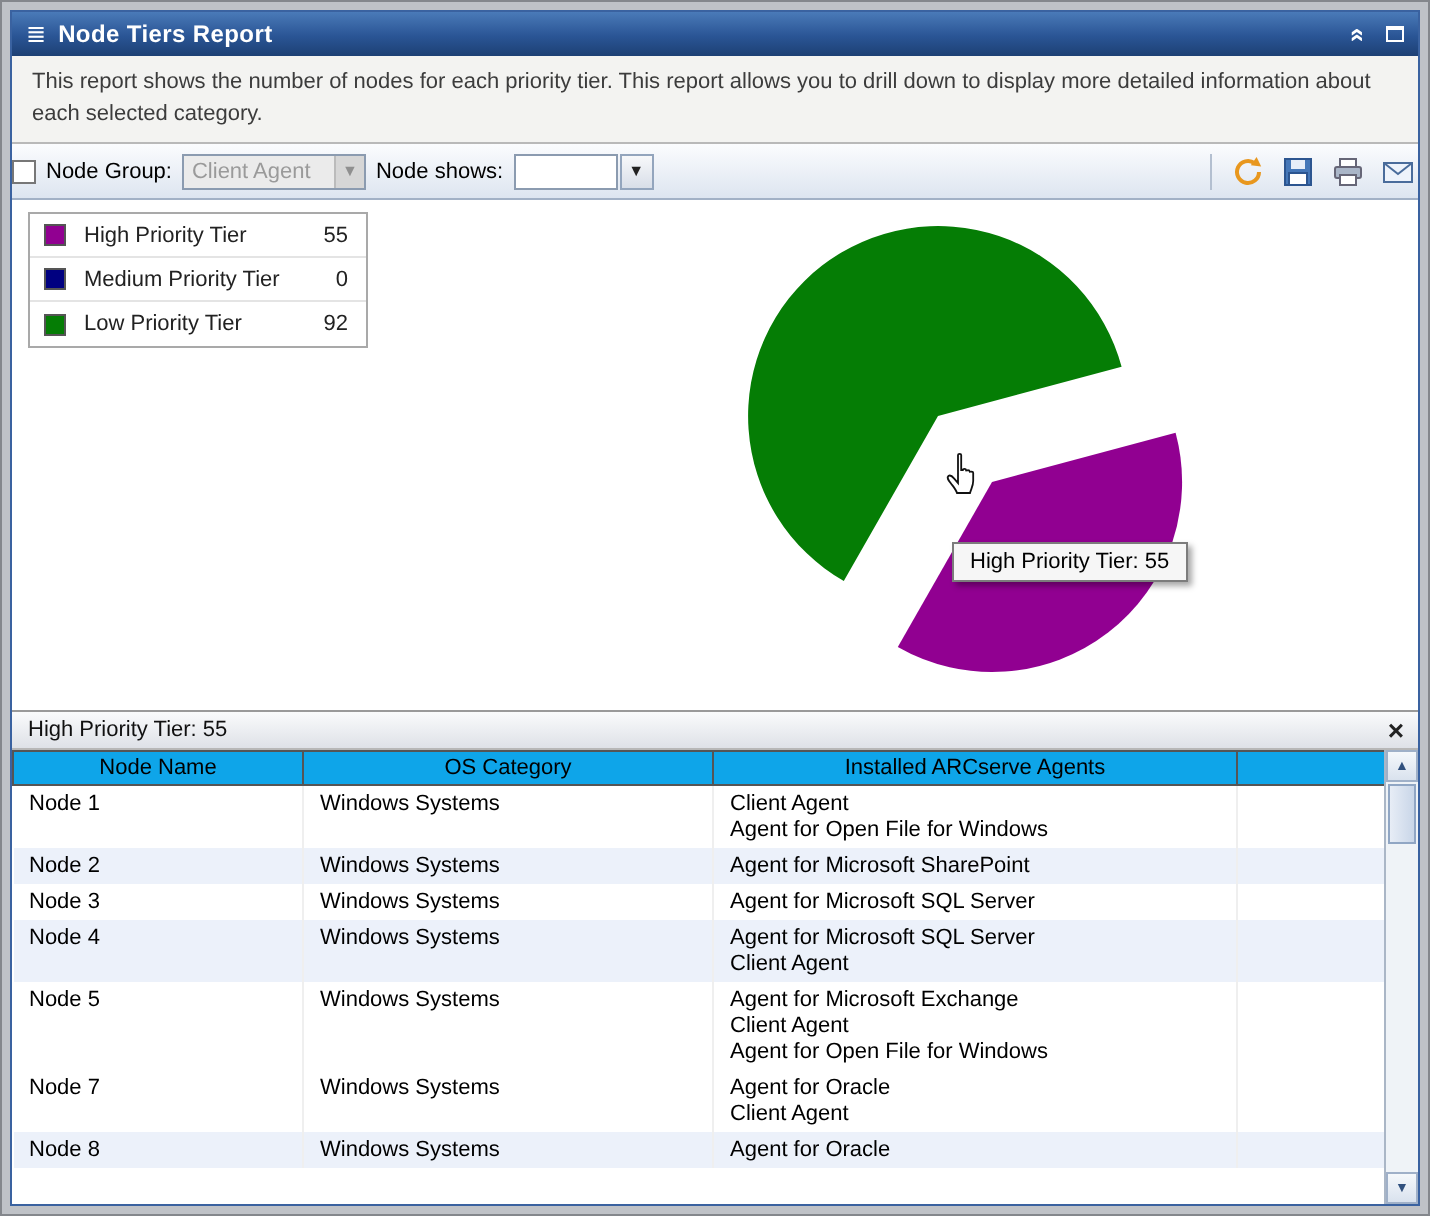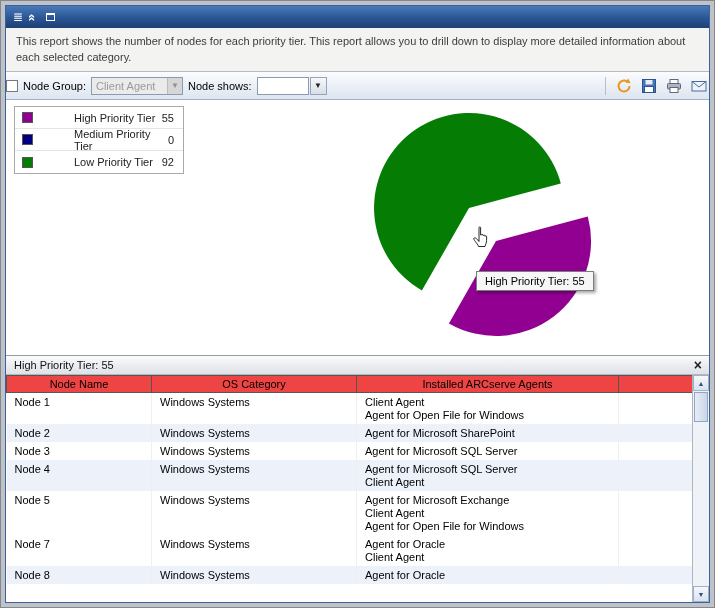--- a/index.html
+++ b/index.html
@@ -27,51 +27,52 @@
   .tspacer { flex:1; }
   .tdivider { width:1px; height:18px; background:#b3bfd0; margin:0 3px; }
   .ticonbtn { width:20px; height:20px; display:flex; align-items:center; justify-content:center; }
 
   
   .chart-panel { flex:0 0 255px; background:#fff; position:relative; }
   .legend { position:absolute; left:8px; top:6px; width:170px; border:1px solid #a9a9a9; background:#fff; }
   .legend-row { display:flex; align-items:center; height:22px; padding:0 9px 0 7px; border-bottom:1px solid #e4e4e4; font-size:11px; color:#222; }
   .legend-row:last-child { border-bottom:none; }
   .swatch { width:11px; height:11px; border:1px solid #555; margin-right:9px; flex:0 0 11px; }
-  .llabel { flex:1;margin-left:32px; }
+  .llabel { flex:1; }
   #pie-svg { position:absolute; left:323px; top:6px; }
   .cursor { position:absolute; left:466px; top:126px; }
   .tooltip { position:absolute; left:470px; top:171px; background:#f6f6f6; border:1px solid #7c7c7c; padding:3px 8px; font-size:11px; color:#000; box-shadow:2px 2px 3px rgba(0,0,0,.35); white-space:nowrap; }
 
   
   .detail { flex:1; min-height:0; display:flex; flex-direction:column; }
   .detail-header { flex:0 0 20px; display:flex; align-items:center; background:linear-gradient(#fafbfc,#dee1e7); border-top:1px solid #9a9a9a; border-bottom:1px solid #b7b7b7; font-size:11px; padding:0 7px 0 8px; color:#111; }
   .detail-title { flex:1; }
   .close { font-size:14px; font-weight:bold; color:#222; line-height:1; }
 
   .table-wrap { flex:1; position:relative; overflow:hidden; background:#fff; }
   table { border-collapse:collapse; table-layout:fixed; width:688px; font-size:11px; }
-  th { background:#ef4444; border:1px solid #555; font-weight:normal; height:17px; padding:0 4px; color:#000; }
+  th { background:#0ea5e9; border:1px solid #555; font-weight:normal; height:17px; padding:0 4px; color:#000; }
   td { vertical-align:top; padding:3px 6px 2px 8px; line-height:13px; color:#000; }
   .c-name,.c-os,.c-agents { border-right:1px solid #efefef; }
   tr.alt { background:#ecf1fa; }
 
   .vscroll { position:absolute; right:0; top:0; bottom:0; width:17px; background:#eff3f7; border-left:1px solid #aab6c6; display:flex; flex-direction:column; }
   .sbtn { flex:0 0 16px; background:linear-gradient(#f5f8fb,#d9e2ee); border:1px solid #9fb0c8; font-size:7px; color:#30507e; display:flex; align-items:center; justify-content:center; }
   .sbtn.down { margin-top:auto; }
   .thumb { height:30px; margin:1px; background:linear-gradient(90deg,#e7edf6,#c9d6e8); border:1px solid #90a6c4; }
 </style>
 </head>
 <body>
 
 <div class="window">
   <div class="inner">
 
     <div class="titlebar">
       <span class="ticon">≣</span>
+      <span class="ttext">Node Tiers Report</span>
       <span class="collapse">«</span>
       <span class="maxbox"></span>
     </div>
 
     <div class="desc">This report shows the number of nodes for each priority tier. This report allows you to drill down to display more detailed information about each selected category.</div>
 
     <div class="toolbar">
       <span class="cb"></span>
       <span>Node Group:</span>
       <span class="select">

